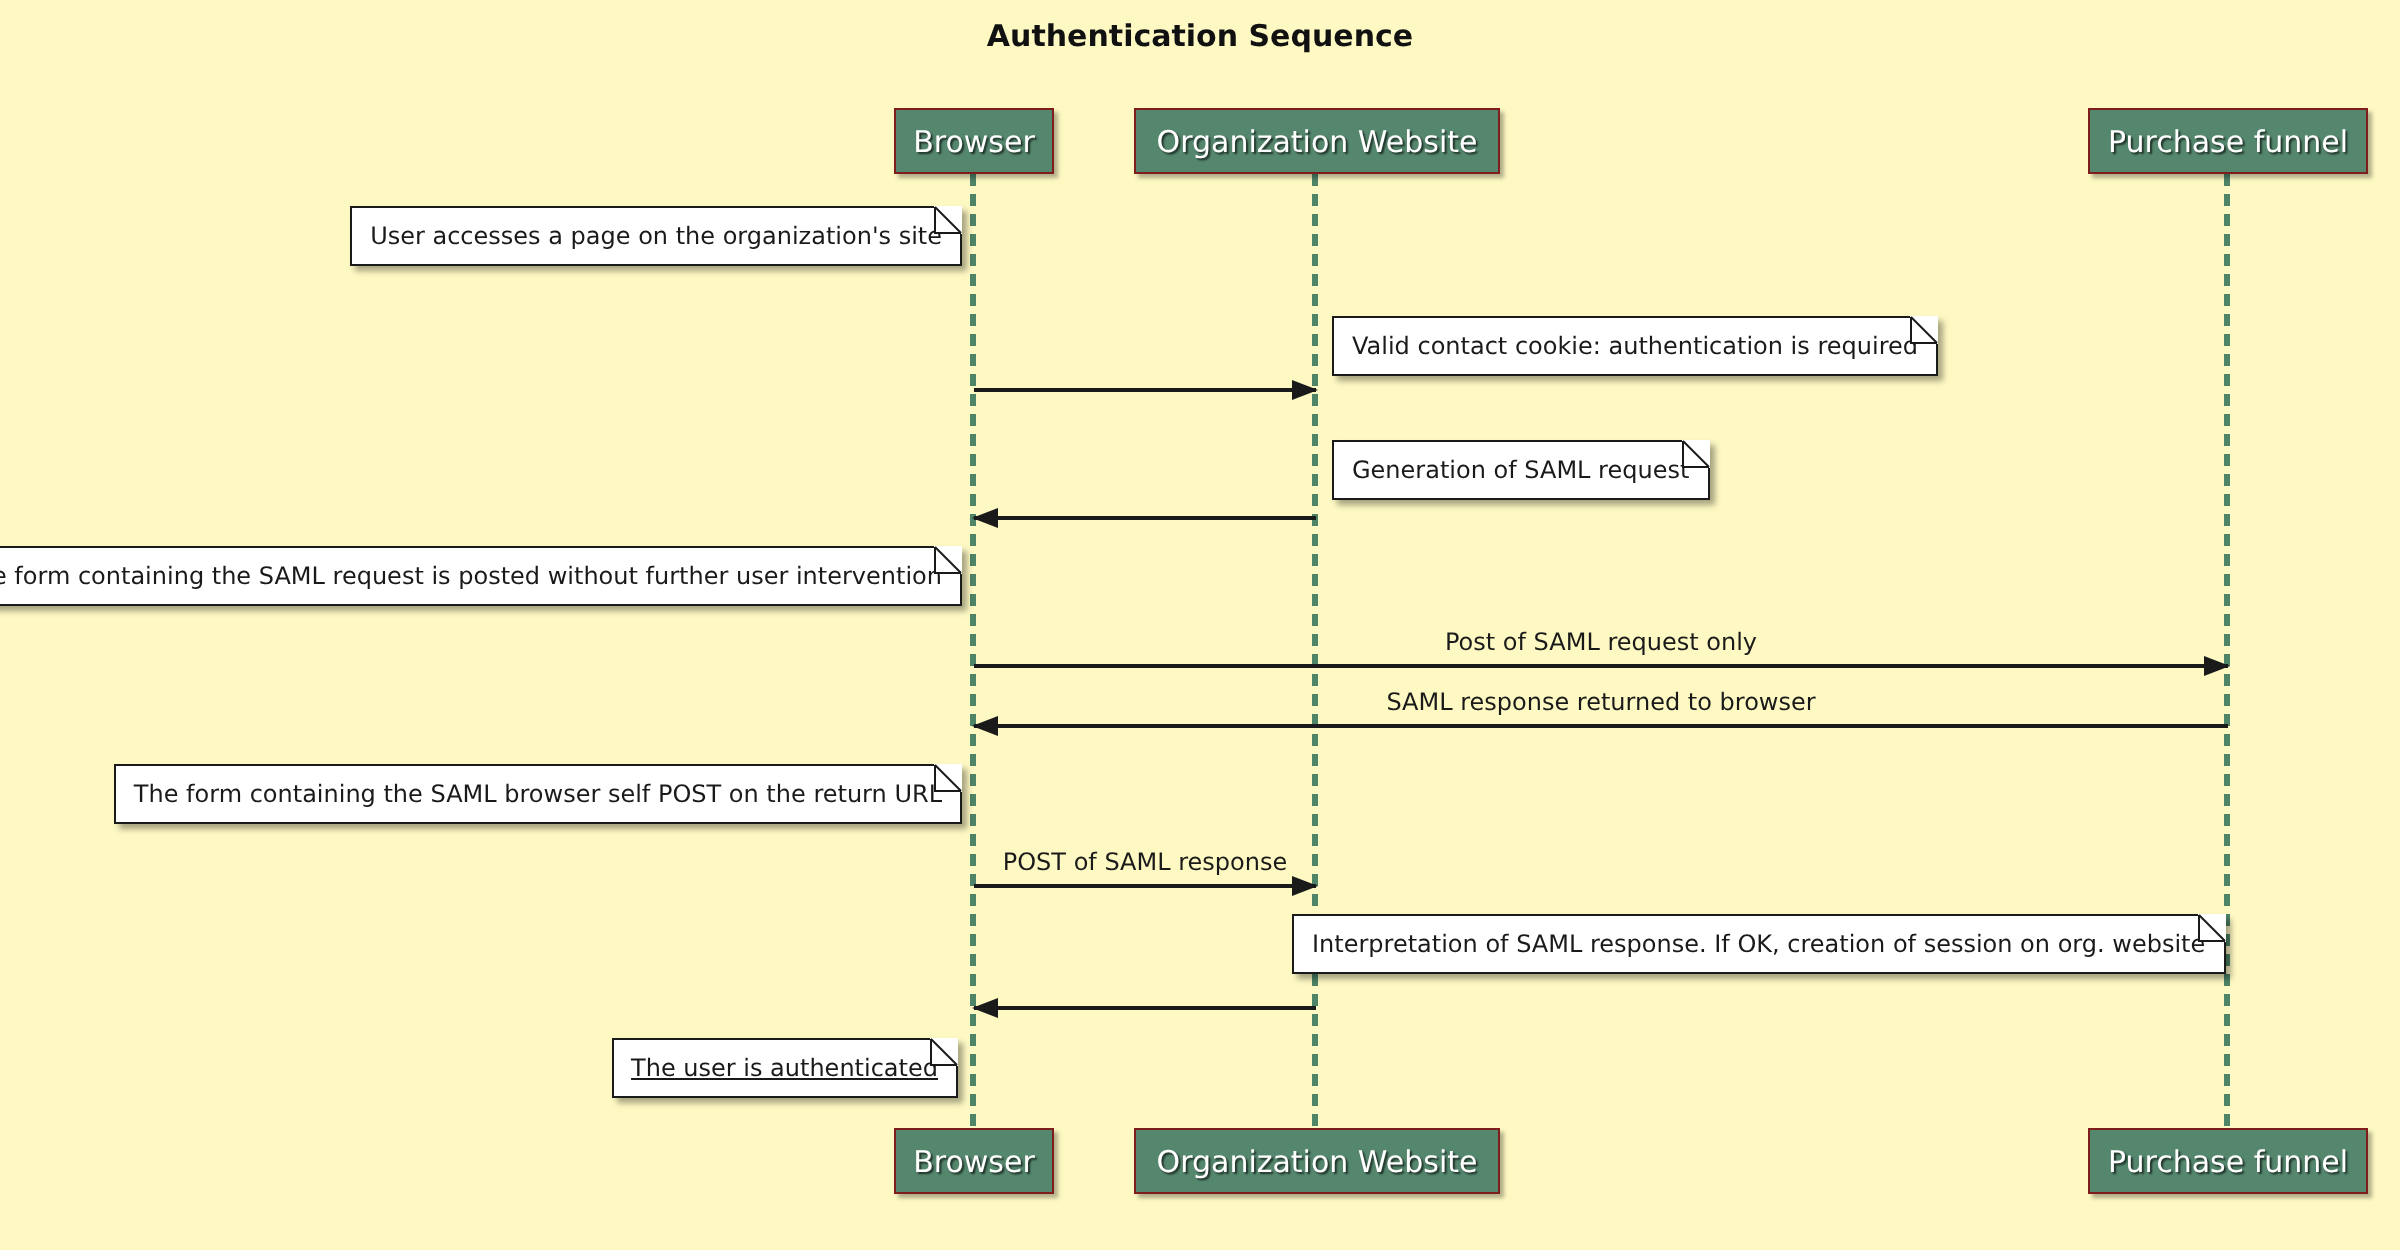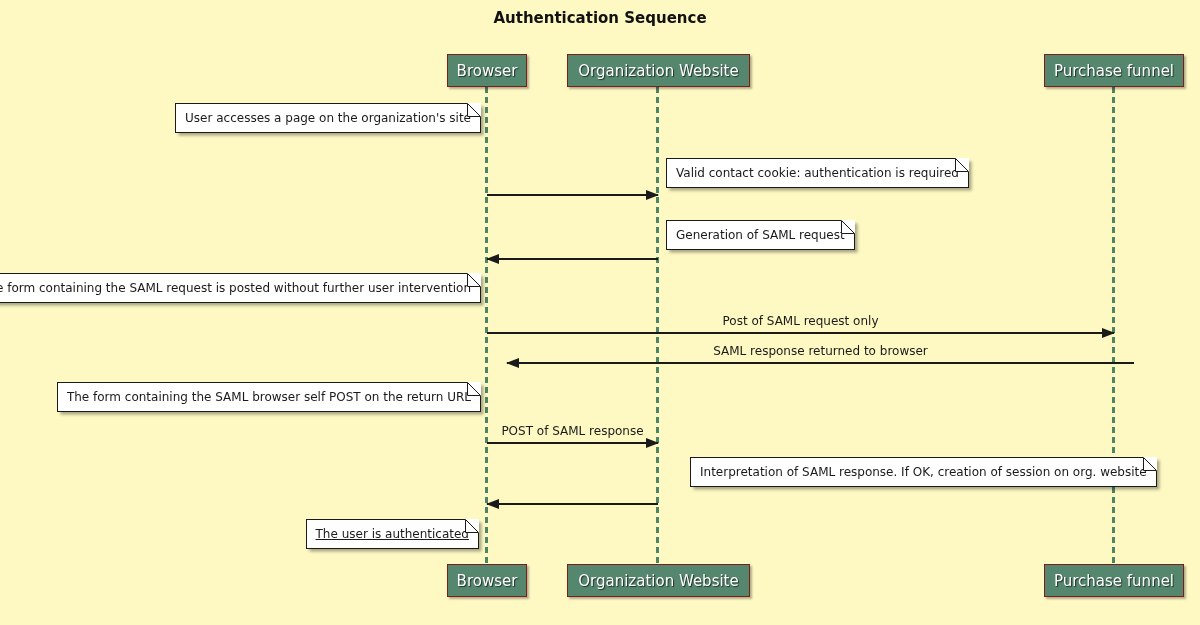--- a/index.html
+++ b/index.html
@@ -135,21 +135,21 @@
 
   <div class="note" style="right:719px;top:382px;">
     <svg class="fold" width="14" height="14" viewBox="0 0 14 14">
       <rect x="0" y="0" width="14" height="14" fill="#ffffff"></rect>
       <path d="M0.5,0.5 L0.5,13.5 L13.5,13.5" fill="#ffffff" stroke="#1a1a1a" stroke-width="1"></path>
       <path d="M0.5,0.5 L13.5,13.5" stroke="#1a1a1a" stroke-width="1" fill="none"></path>
     </svg>
     <span class="note-text">The form containing the SAML browser self POST on the return URL</span>
   </div>
 
-  <div class="note" style="left:690px;top:457px;">
+  <div class="note" style="left:646px;top:457px;">
     <svg class="fold" width="14" height="14" viewBox="0 0 14 14">
       <rect x="0" y="0" width="14" height="14" fill="#ffffff"></rect>
       <path d="M0.5,0.5 L0.5,13.5 L13.5,13.5" fill="#ffffff" stroke="#1a1a1a" stroke-width="1"></path>
       <path d="M0.5,0.5 L13.5,13.5" stroke="#1a1a1a" stroke-width="1" fill="none"></path>
     </svg>
     <span class="note-text">Interpretation of SAML response. If OK, creation of session on org. website</span>
   </div>
 
   <div class="note" style="right:721px;top:519px;text-decoration:underline;">
     <svg class="fold" width="14" height="14" viewBox="0 0 14 14">
@@ -169,21 +169,21 @@
     <div class="line"></div>
     <div class="head-left"></div>
   </div>
 
   <div class="msg" style="left:487px;top:332px;width:627px;">
     <div class="label">Post of SAML request only</div>
     <div class="line"></div>
     <div class="head-right"></div>
   </div>
 
-  <div class="msg" style="left:507px;top:362px;width:627px;">
+  <div class="msg" style="left:487px;top:362px;width:627px;">
     <div class="label">SAML response returned to browser</div>
     <div class="line"></div>
     <div class="head-left"></div>
   </div>
 
   <div class="msg" style="left:487px;top:442px;width:171px;">
     <div class="label">POST of SAML response</div>
     <div class="line"></div>
     <div class="head-right"></div>
   </div>

